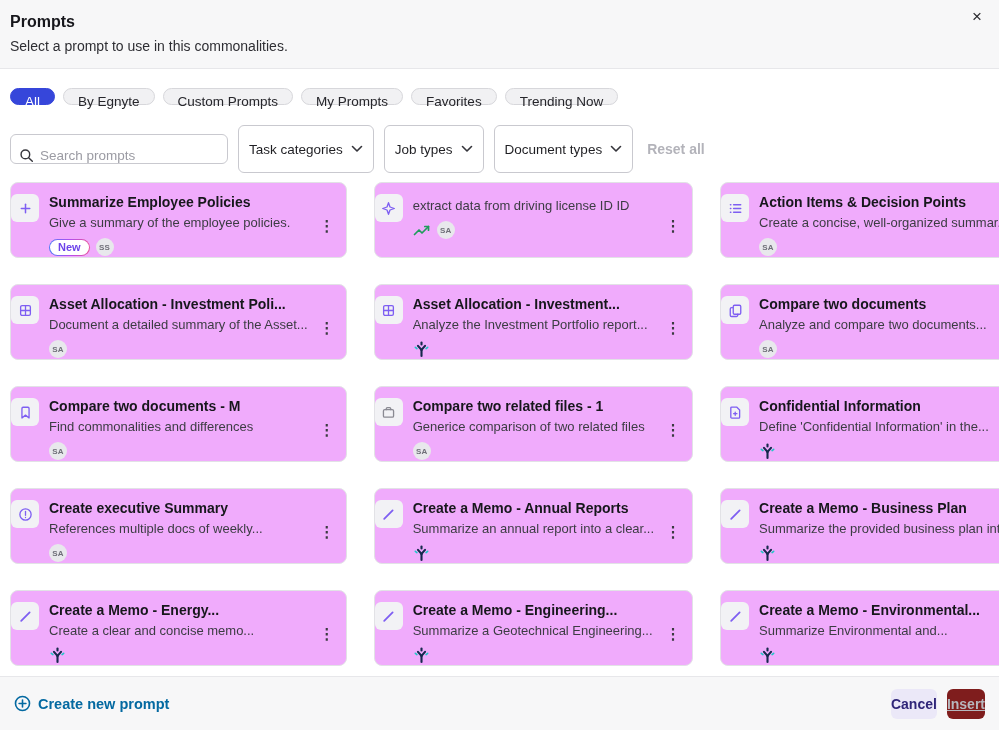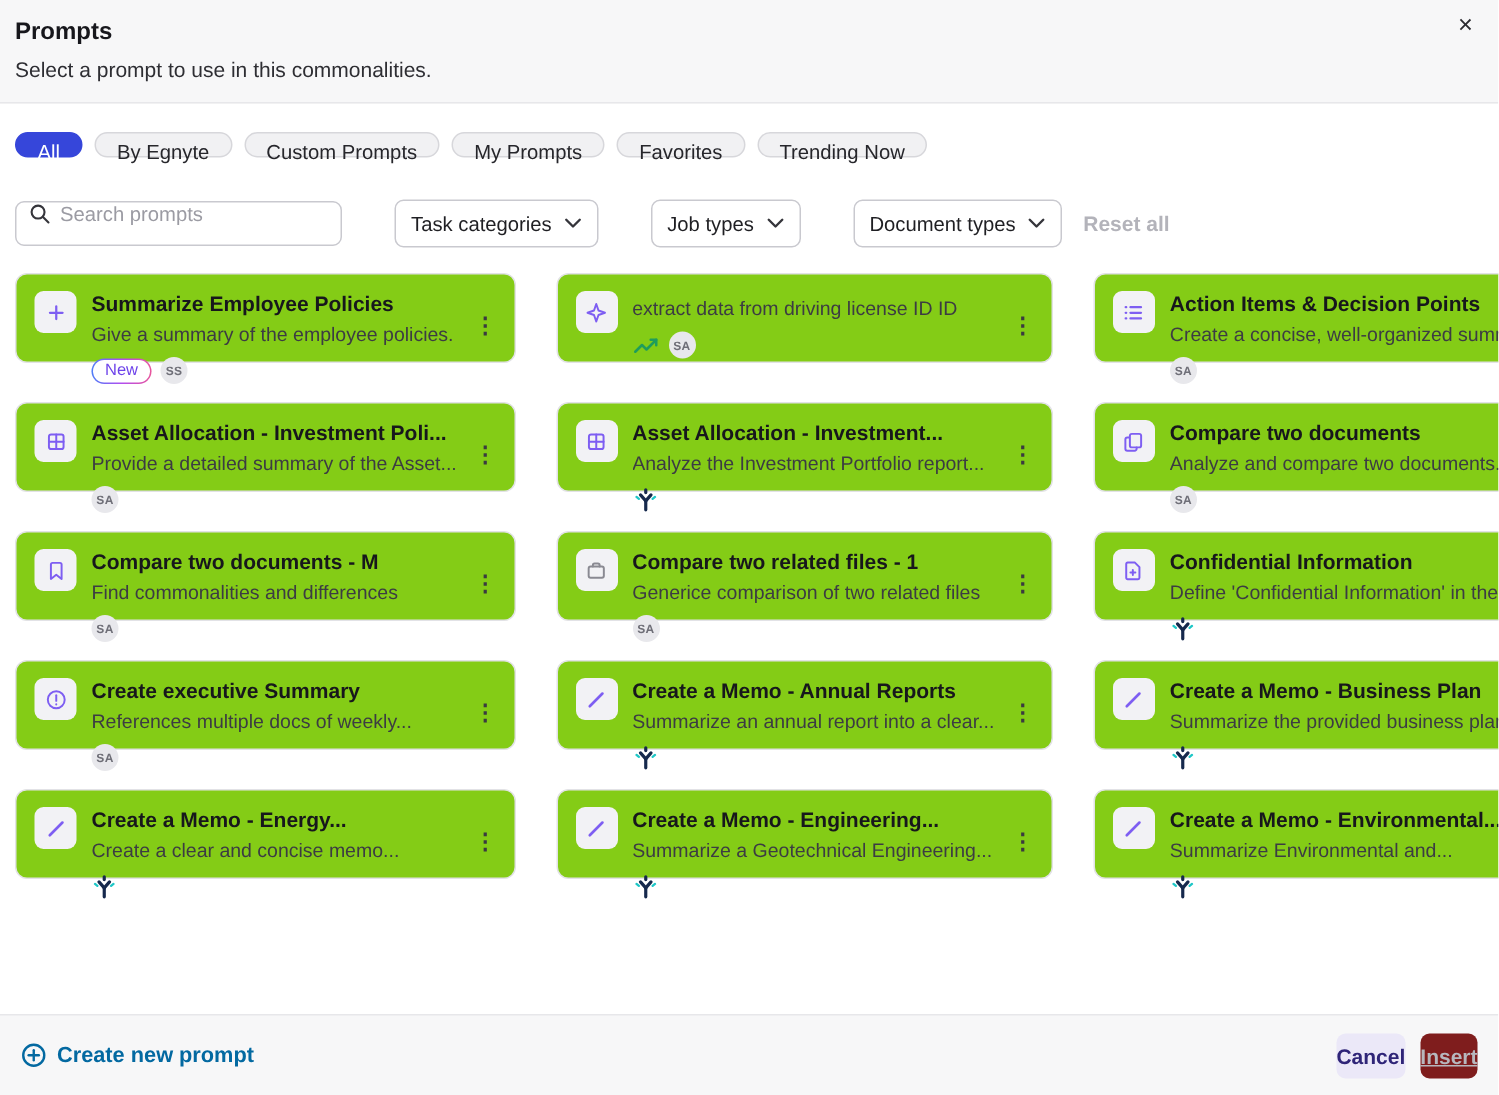--- a/index.html
+++ b/index.html
@@ -14,42 +14,42 @@
   .close { position:absolute; top:5px; right:10px; width:24px; height:24px; border:none; background:transparent; font-size:17px; color:#2b2b30; cursor:pointer; line-height:24px; }
 
   
   .tabs { display:flex; gap:8px; padding:19px 10px 14px 10px; background:#fff; }
   .tab-pill { height:17px; padding:0 14px; border-radius:14px; font-size:13.5px; font-family:inherit;
     background:#f1f1f3; border:1px solid #d7d7db; color:#26262b; cursor:pointer; line-height:25px; }
   .tab-pill.active { background:#3646da; border-color:#3646da; color:#fff; font-weight:400; }
 
   
   .filters { display:flex; align-items:center; gap:10px; margin:15px 10px 0 10px; height:30px; }
-  .search { display:flex; align-items:flex-start; width:218px; height:30px; border:1px solid #c9c9cf; border-radius:6px; padding:0 8px; gap:6px; background:#fff; }
+  .search { display:flex; align-items:flex-end; width:218px; height:30px; border:1px solid #c9c9cf; border-radius:6px; padding:0 8px; gap:6px; background:#fff; }
   .sicon { display:flex; color:#35353b; }
   .search input { border:none; outline:none; flex:1; min-width:0; font-size:13.5px; font-family:inherit; color:#1f1f23; background:transparent; }
   .search input::placeholder { color:#9b9ba3; }
   .dropdowns { display:flex; gap:10px; }
-  .dd { display:flex; align-items:center; gap:8px; height:32px; padding:0 10px; border:1px solid #c9c9cf; border-radius:6px; background:#fff; font-size:13.5px; color:#1f1f23; font-family:inherit; cursor:pointer;margin-left:25px; }
+  .dd { display:flex; align-items:center; gap:8px; height:48px; padding:0 10px; border:1px solid #c9c9cf; border-radius:6px; background:#fff; font-size:13.5px; color:#1f1f23; font-family:inherit; cursor:pointer; }
   .dd svg { color:#35353b; }
   .reset { border:none; background:transparent; font-size:14px; color:#b3b3ba; font-weight:600; font-family:inherit; margin-left:4px; cursor:default; }
 
   
   .grid { display:grid; grid-template-columns:repeat(3,1fr); column-gap:27px; row-gap:26px; margin:18px 11px 0 10px; }
-  .card { position:relative; height:60px; background:#84cc16; border:1px solid #e2e2e6; border-radius:8px; padding:11px 10px 0 12px; display:flex; gap:10px; cursor:pointer; }
+  .card { position:relative; height:76px; background:#f0abfc; border:1px solid #e2e2e6; border-radius:8px; padding:11px 10px 0 0; display:flex; gap:10px; cursor:pointer; }
   .cicon { width:28px; height:28px; border-radius:6px; background:#f2f2f5; flex:none; display:flex; align-items:center; justify-content:center; color:#7e5ef2; }
   .cicon.icon-gray { color:#8a8a92; }
   .cbody { flex:1; min-width:0; }
   .ctitle { font-size:14px; font-weight:700; color:#17171c; white-space:nowrap; overflow:hidden; text-overflow:ellipsis; line-height:17px; }
   .cdesc { font-size:13px; color:#3c3c43; margin-top:4px; white-space:nowrap; overflow:hidden; text-overflow:ellipsis; line-height:16px; }
   .cbadges { display:flex; align-items:center; gap:6px; margin-top:7px; height:18px; }
   .kebab { border:none; background:transparent; color:#3a3a40; font-size:15px; font-weight:700; width:18px; flex:none; margin-top:1px; cursor:pointer; line-height:16px; font-family:inherit; }
   .avatar { width:18px; height:18px; border-radius:50%; background:#e8e8ec; color:#6f6f78; font-size:8px; font-weight:700; display:inline-flex; align-items:center; justify-content:center; letter-spacing:.2px; }
   .new-badge { display:inline-flex; padding:1px; border-radius:999px; background:linear-gradient(90deg,#4f7df7,#b14ef0,#e8559b); }
-  .new-inner { background:#fff; border-radius:999px; padding:0 8px; font-size:11px; font-weight:400; color:#6d43ea; line-height:15px; }
+  .new-inner { background:#fff; border-radius:999px; padding:0 8px; font-size:11px; font-weight:700; color:#6d43ea; line-height:15px; }
   .badge-icon { display:inline-flex; align-items:center; }
 
   
   .footer { position:absolute; left:0; right:0; bottom:0; height:54px; background:#f7f7f8; border-top:1px solid #e7e7ea; display:flex; align-items:center; padding:0 14px; z-index:5; }
   .create { display:flex; align-items:center; gap:7px; border:none; background:transparent; color:#0369a1; font-size:14.5px; font-weight:700; font-family:inherit; cursor:pointer; }
   .spacer { flex:1; }
   .btn { height:30px; padding:0 0; border:none; border-radius:6px; font-size:14px; font-weight:700; font-family:inherit; cursor:pointer; }
   .btn.cancel { background:#ebe8f8; color:#2f2578; margin-right:10px; }
   .btn.insert { background:#7f1d1d; color:#b7b7bd; cursor:default;text-decoration:underline; }
 </style>
@@ -177,21 +177,21 @@
   <div class="card">
     <div class="cicon">
           <svg width="15" height="15" viewBox="0 0 16 16" stroke="currentColor" fill="none" stroke-linecap="round" stroke-linejoin="round" stroke-width="1.4">
             <rect x="2.8" y="2.8" width="10.4" height="10.4" rx="1.5"></rect>
             <line x1="8" y1="2.8" x2="8" y2="13.2"></line>
             <line x1="2.8" y1="8" x2="13.2" y2="8"></line>
           </svg>
         </div>
     <div class="cbody">
       <div class="ctitle">Asset Allocation - Investment Poli...</div>
-      <div class="cdesc">Provide a detailed summary of the Asset...</div>
+      <div class="cdesc">Document a detailed summary of the Asset...</div>
       <div class="cbadges">
             <span class="avatar">SA</span>
           </div>
     </div>
     <button class="kebab">⋮</button>
   </div>
 
   <div class="card">
     <div class="cicon">
           <svg width="15" height="15" viewBox="0 0 16 16" stroke="currentColor" fill="none" stroke-linecap="round" stroke-linejoin="round" stroke-width="1.4">

